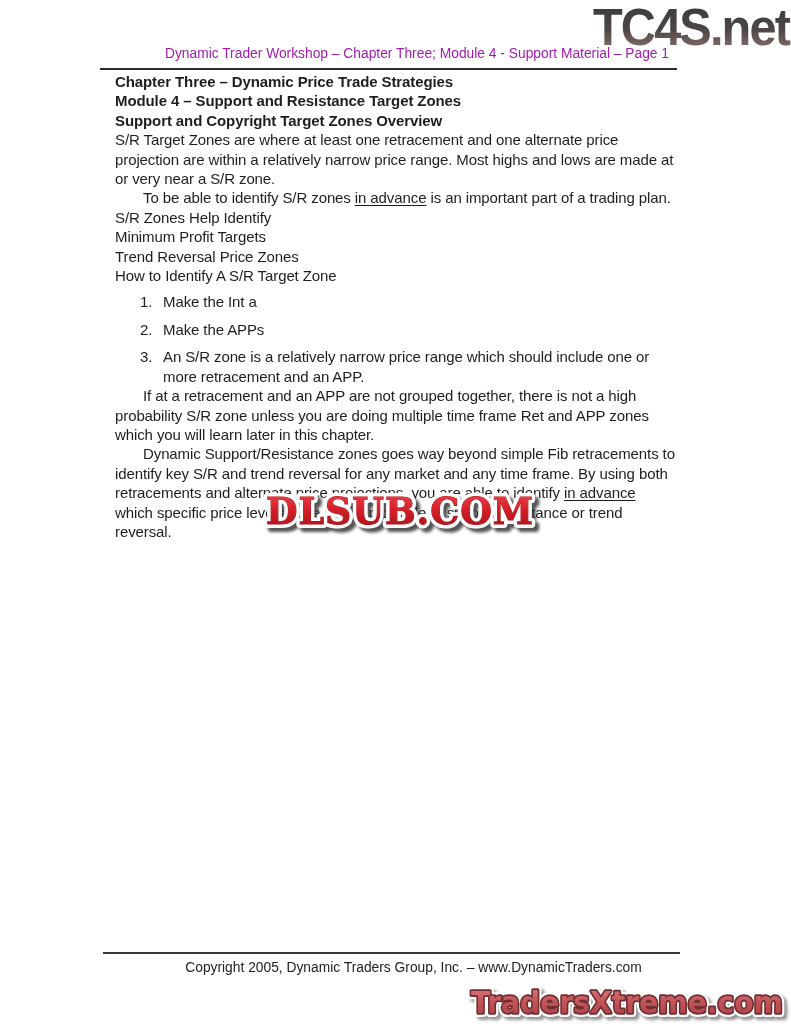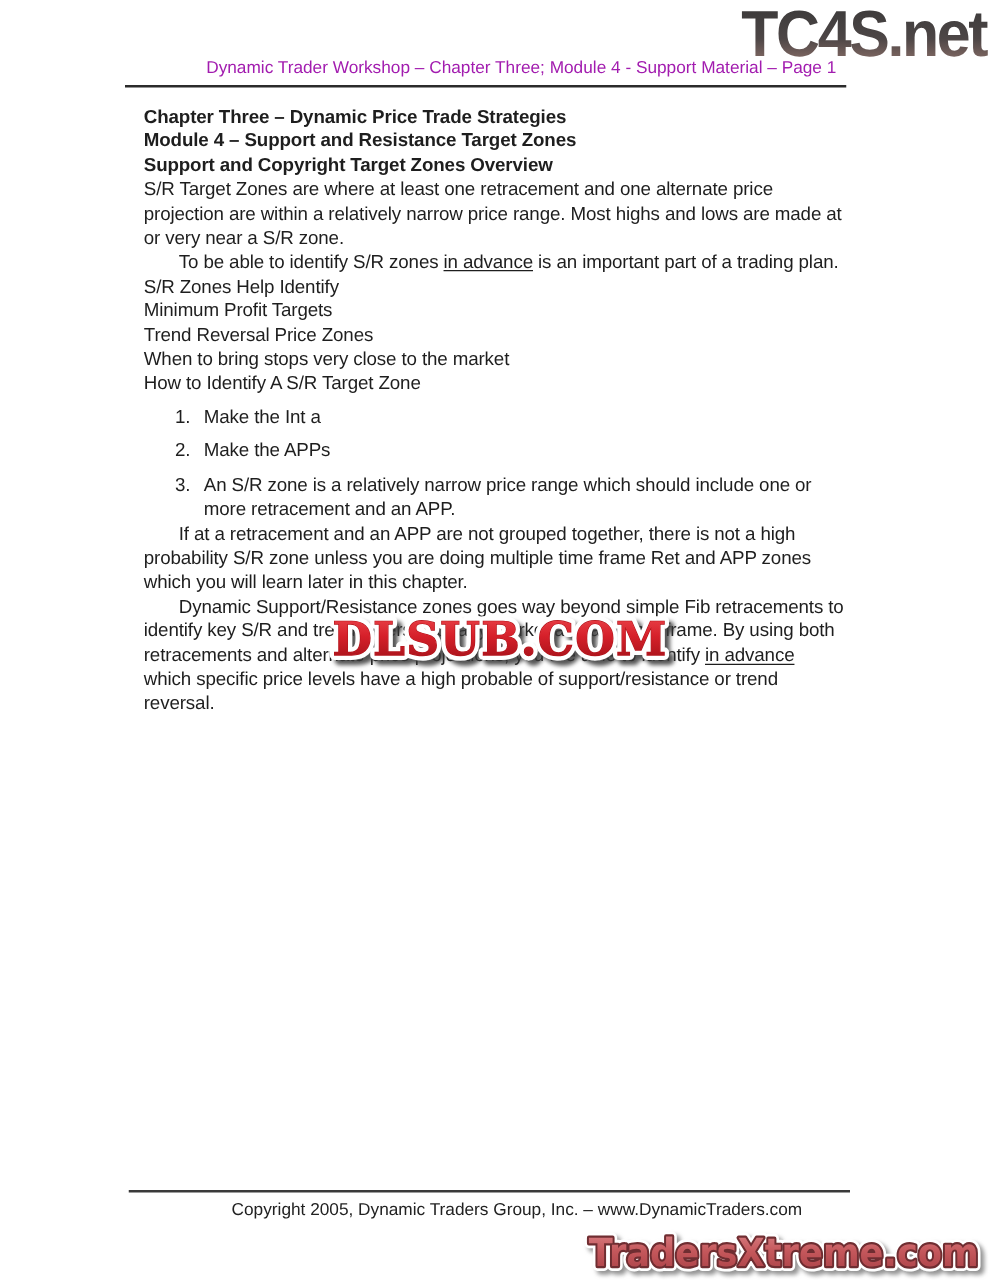--- a/index.html
+++ b/index.html
@@ -25,21 +25,21 @@
     text-align:center; font-size:13.8px; color:#a21caf;
     white-space:nowrap;
   }
   .header-rule {
     position:absolute; top:68px; left:100px; width:577px; height:2px;
     background:#2b2b2b;
   }
 
   
   .content {
-    position:absolute; top:84px; left:115px; width:561px;
+    position:absolute; top:72px; left:115px; width:561px;
     font-size:15px; line-height:19.4px; letter-spacing:-0.1px;
   }
   .content p { margin:0; }
   .h  { font-weight:bold; }
   .chapter  { margin-top:8px; }
   .module   { margin-top:9px; }
   .overview { margin-top:36px; }
   .p1 { margin-top:7px; }
   .p2 { margin-top:9px; text-indent:28px; }
   .uheading { text-underline-offset:2px; }
@@ -119,21 +119,20 @@
     <p class="h module">Module 4 – Support and Resistance Target Zones</p>
     <p class="h overview">Support and Copyright Target Zones Overview</p>
 
     <p class="p1">S/R Target Zones are where at least one retracement and one alternate price projection are within a relatively narrow price range. Most highs and lows are made at or very near a S/R zone.</p>
 
     <p class="p2"><span>To be able to identify S/R zones </span><span class="u">in advance</span><span> is an important part of a trading plan.</span></p>
 
     <p class="uheading s1h">S/R Zones Help Identify</p>
     <p class="plain-item">Minimum Profit Targets</p>
     <p class="plain-item">Trend Reversal Price Zones</p>
-    <p class="plain-item">When to bring stops very close to the market</p>
 
     <p class="uheading s2h">How to Identify A S/R Target Zone</p>
 
     <div class="num-item n1">
       <span class="num">1.</span>
       <span class="ntext">Make the Int a</span>
     </div>
     <div class="num-item n2">
       <span class="num">2.</span>
       <span class="ntext">Make the APPs</span>

